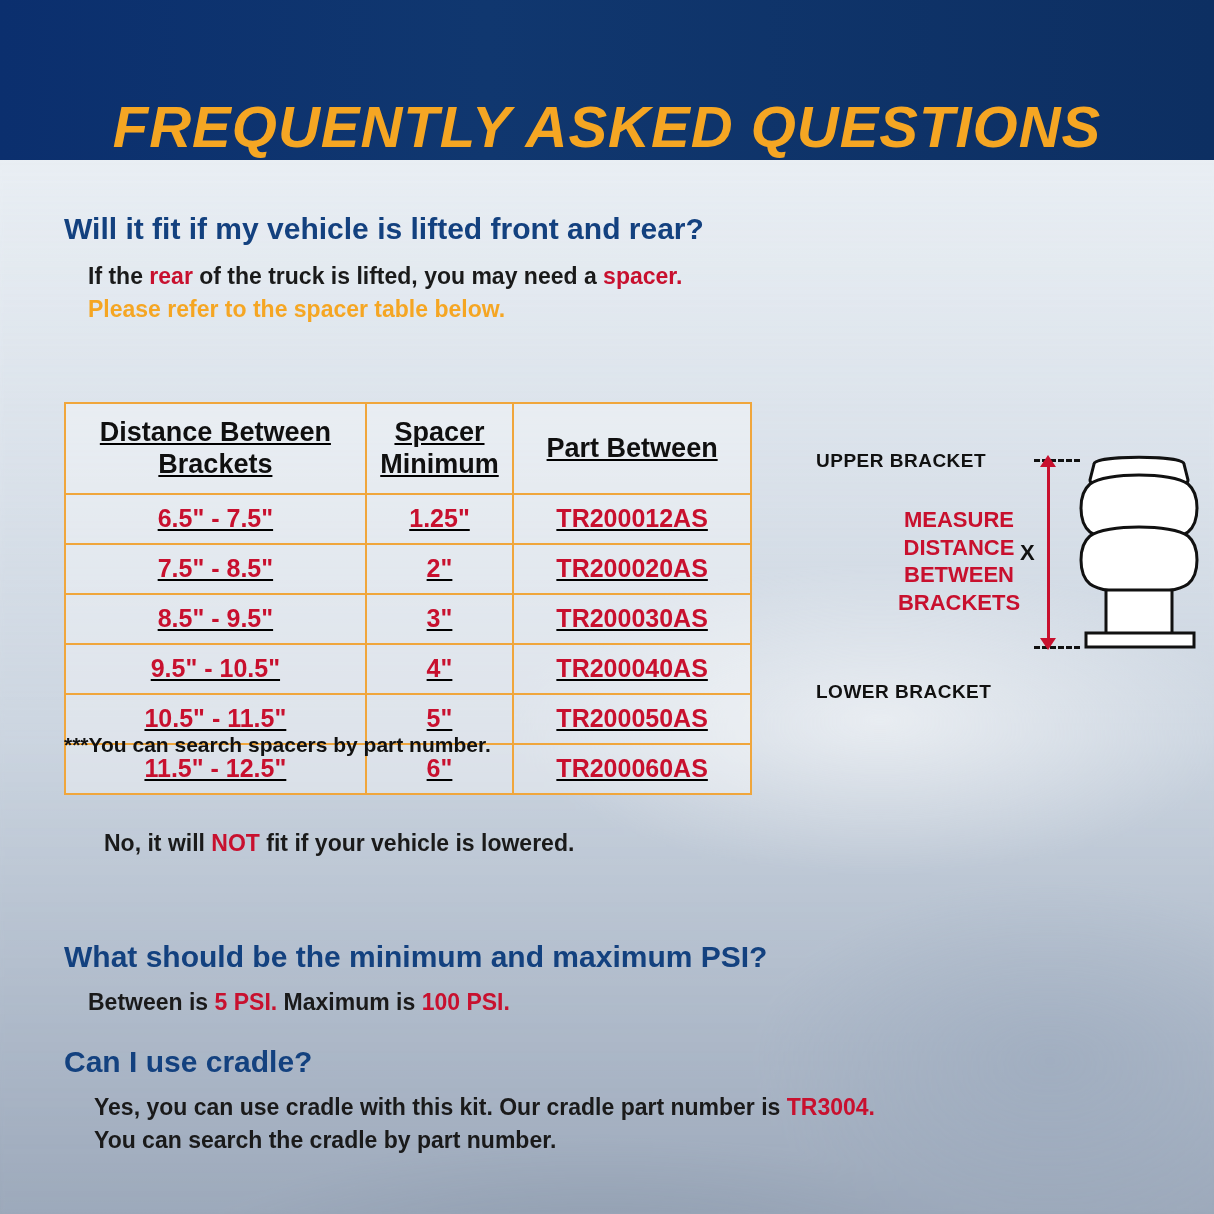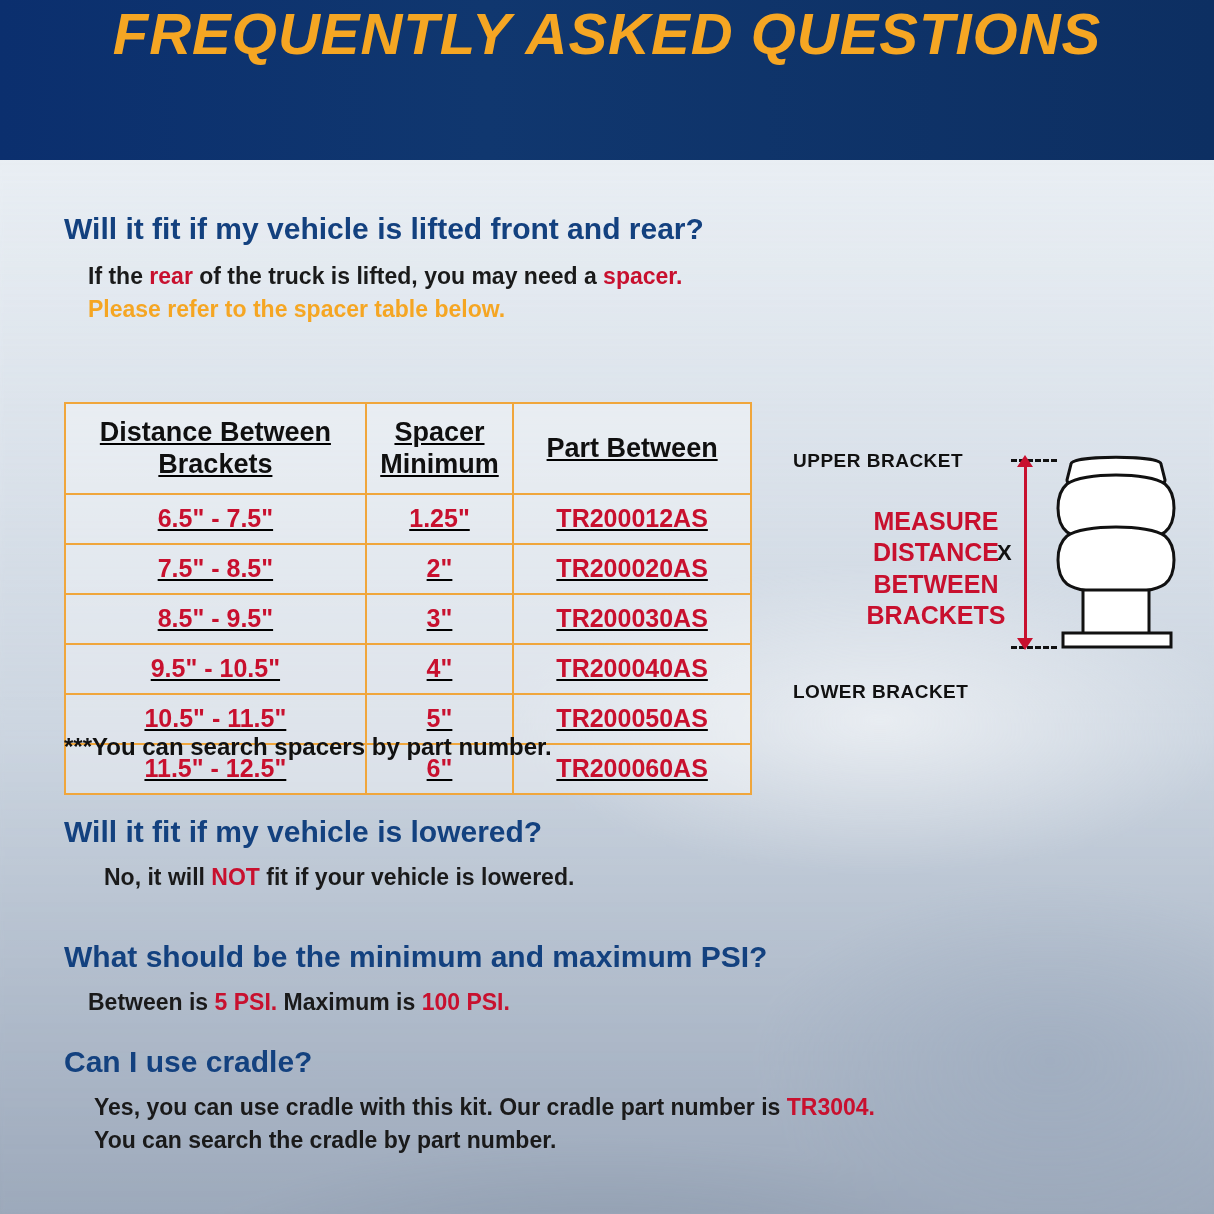--- a/index.html
+++ b/index.html
@@ -35,21 +35,21 @@
     pointer-events: none;
   }
   .header {
     position: absolute;
     left: 0;
     top: 0;
     width: 1214px;
     height: 160px;
     background: linear-gradient(90deg, #0b2f6e 0%, #10376f 40%, #0d2f62 100%);
     display: flex;
-    align-items: flex-start;
+    align-items: flex-end;
     justify-content: center;
   }
   .header-title {
     color: #f5a623;
     font-size: 58px;
     font-weight: 800;
     font-style: italic;
     letter-spacing: 1px;
     text-align: center;
     font-family: "Liberation Sans", sans-serif;
@@ -112,50 +112,50 @@
     height: 40px;
   }
   .col1 { width: 316px; }
   .col2 { width: 136px; }
   .col3 { width: 236px; }
 
   .table-note {
     position: absolute;
     left: 64px;
     top: 573px;
-    font-size: 24px;
+    font-size: 21px;
     font-weight: 800;
     color: #111;
   }
 
   
   .diagram {
     position: absolute;
-    left: 783px;
+    left: 806px;
     top: 290px;
     width: 400px;
     height: 250px;
   }
   .diag-label {
     position: absolute;
     font-size: 19px;
     font-weight: 700;
     color: #111;
     letter-spacing: .5px;
   }
   #upper-bracket-label { left: 10px; top: 0px; }
   #lower-bracket-label { left: 10px; top: 187px; margin-top: 44px; }
   .measure-text {
     position: absolute;
     left: 78px;
     top: 56px;
     width: 150px;
     text-align: center;
     color: #c8102e;
-    font-size: 25px;
+    font-size: 22px;
     font-weight: 800;
     line-height: 1.25;
   }
   .x-mark {
     position: absolute;
     left: 214px;
     top: 90px;
     color: #111;
     font-size: 22px;
     font-weight: 800;
@@ -287,21 +287,20 @@
       <svg width="160" height="215" viewBox="0 0 160 215" style="position:absolute; left:260px; top:0;">
         <path d="M28 14 C28 5, 118 5, 118 14 L122 30 C122 48, 24 48, 24 30 Z" fill="#ffffff" stroke="#111" stroke-width="3"></path>
         <path d="M24 34 C12 44, 12 72, 24 82 C40 94, 106 94, 122 82 C134 72, 134 44, 122 34 C106 22, 40 22, 24 34 Z" fill="#ffffff" stroke="#111" stroke-width="3"></path>
         <path d="M24 86 C12 96, 12 124, 24 134 C40 146, 106 146, 122 134 C134 124, 134 96, 122 86 C106 74, 40 74, 24 86 Z" fill="#ffffff" stroke="#111" stroke-width="3"></path>
         <rect x="40" y="140" width="66" height="45" fill="#ffffff" stroke="#111" stroke-width="3"></rect>
         <rect x="20" y="183" width="108" height="14" fill="#ffffff" stroke="#111" stroke-width="3"></rect>
       </svg>
     </div>
 
     <div id="sec-lowered">
-      <div class="q">Will it fit if my vehicle is lowered?</div>
       <div class="a-lines">
         <div class="a">
           <span>No, it will </span><span class="red">NOT</span><span> fit if your vehicle is lowered.</span>
         </div>
       </div>
     </div>
 
     <div id="sec-psi">
       <div class="q">What should be the minimum and maximum PSI?</div>
       <div class="a-lines">

